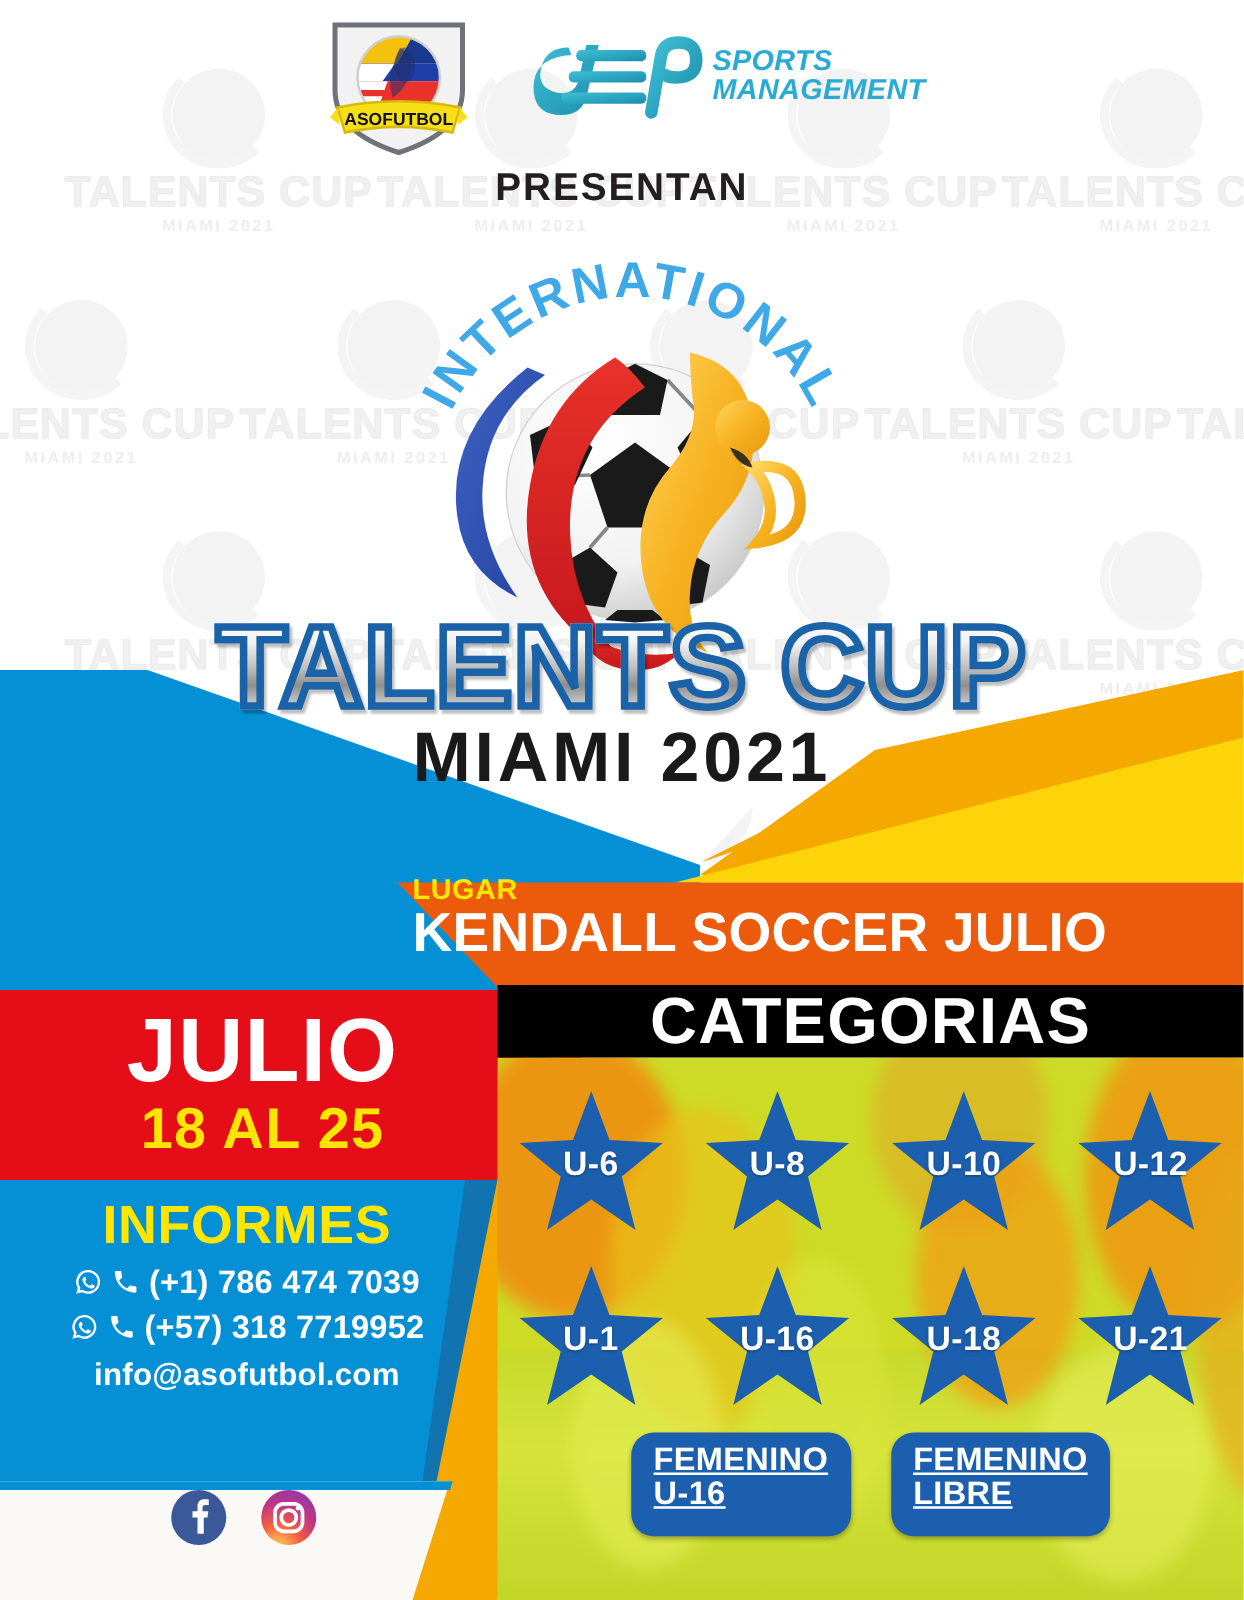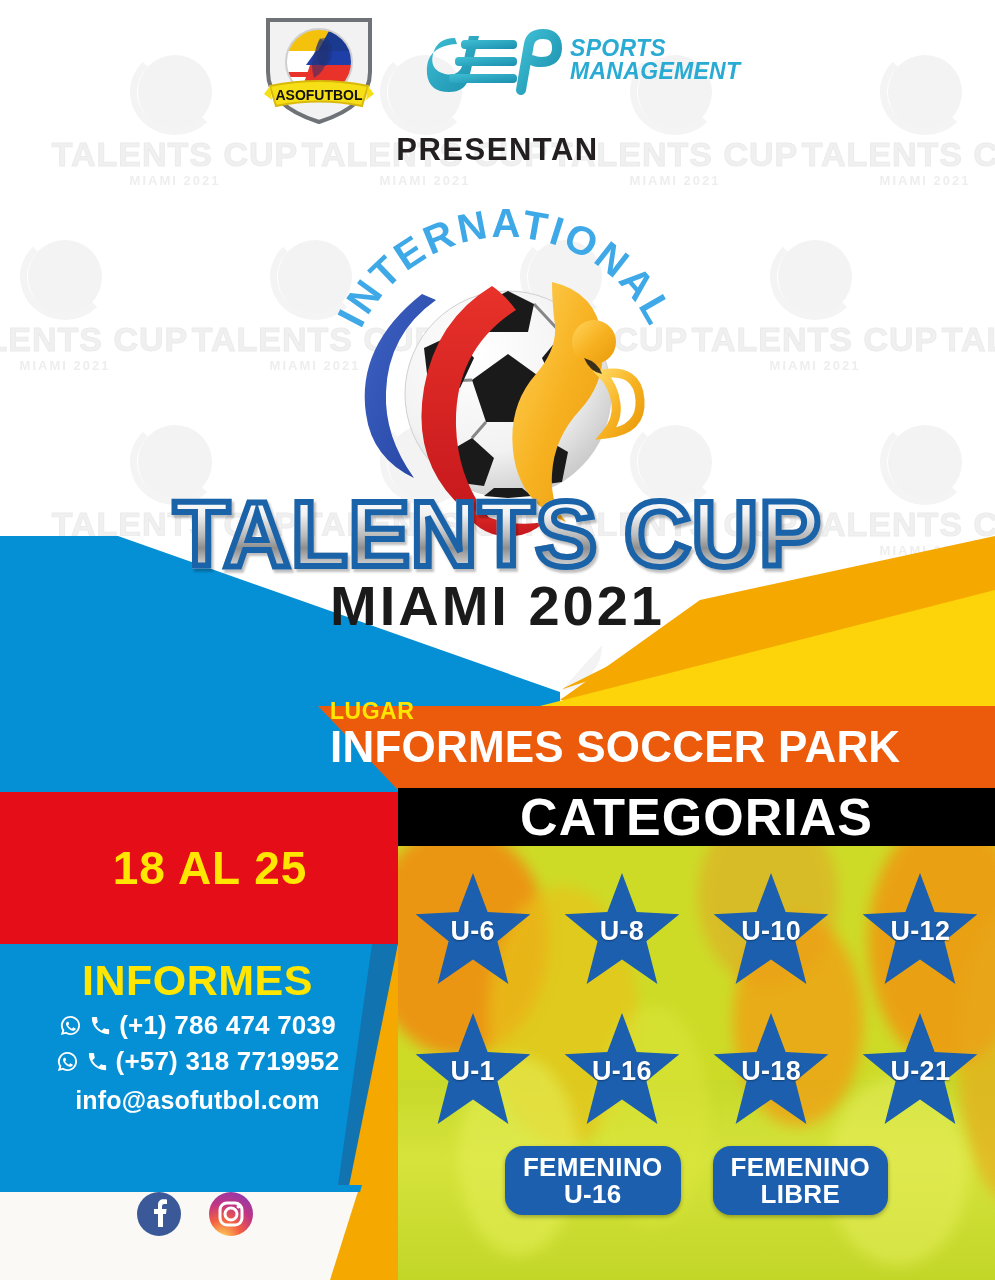--- a/index.html
+++ b/index.html
@@ -122,23 +122,23 @@
     position:relative; width:122px; height:118px;
     display:flex; align-items:center; justify-content:center;
   }
   .star svg { position:absolute; inset:0; width:100%; height:100%; }
   .star b {
     position:relative; z-index:2; font-size:27px; font-weight:bold; color:#fff;
     letter-spacing:0.3px; text-shadow:0 1px 2px rgba(0,0,0,0.35); margin-top:4px;
   }
   .fem-row { position:absolute; top:300px; width:100%; display:flex; justify-content:center; gap:32px; }
   .fem-pill {
-    background:#1B5FAE; border-radius:18px; padding:8px 18px 6px;
-    color:#fff; font-size:26px; font-weight:bold; line-height:1.05; text-align:center;
-    letter-spacing:0.3px; box-shadow:0 2px 4px rgba(0,0,0,0.3);
+    background:#1B5FAE; border-radius:18px; padding:8px 18px 20px;
+    color:#fff; font-size:26px; font-weight:bold; line-height:1.05; text-align:left;
+    letter-spacing:0.3px; box-shadow:0 2px 4px rgba(0,0,0,0.3);text-decoration:underline;
   }
 </style>
 </head>
 <body>
 
 <div class="poster">
 
   <div class="watermark" id="wmLayer">
       <div class="wm-cell" style="left: -60px; top: -90px;">
         <div class="wm-txt small">MIAMI 2021</div>
@@ -420,28 +420,29 @@
     </svg>
   </div>
 
   <div class="title-wrap">
     <div class="talents-cup">TALENTS CUP</div>
     <div class="miami-2021">MIAMI 2021</div>
   </div>
 
   <div class="venue">
     <div class="lugar">LUGAR</div>
-    <div class="venue-name">INFORMES SOCCER PARK</div>
+    <div class="venue-name">KENDALL SOCCER JULIO</div>
   </div>
 
   <div class="cat-bar">
     <span>CATEGORIAS</span>
   </div>
 
   <div class="date-block">
+    <div class="julio">JULIO</div>
     <div class="date-range">18 AL 25</div>
   </div>
 
   <div class="informes">
     <div class="informes-title">INFORMES</div>
 
     <div class="phone-row">
       <span class="ic">
         <svg viewBox="0 0 24 24">
             <path fill="#fff" d="M12 2a10 10 0 0 0-8.6 15.1L2 22l5-1.3A10 10 0 1 0 12 2zm0 2a8 8 0 1 1-4.2 14.8l-.3-.2-2.6.7.7-2.5-.2-.3A8 8 0 0 1 12 4zm-3.1 4c-.2 0-.5.1-.7.4-.3.3-.9.9-.9 2.1s.9 2.4 1 2.6c.1.2 1.7 2.8 4.3 3.8 2.1.8 2.5.7 3 .6.5-.1 1.5-.6 1.7-1.2.2-.6.2-1.1.1-1.2-.1-.1-.3-.2-.6-.3l-1.6-.8c-.2-.1-.4-.1-.6.1l-.8 1c-.1.2-.3.2-.5.1-.3-.1-1.2-.5-2.2-1.4-.8-.7-1.3-1.6-1.5-1.9-.1-.2 0-.4.1-.5l.5-.5c.1-.2.2-.3.3-.5 0-.2 0-.4-.1-.5L10 8.4c-.2-.4-.4-.4-.6-.4h-.5z"></path>

